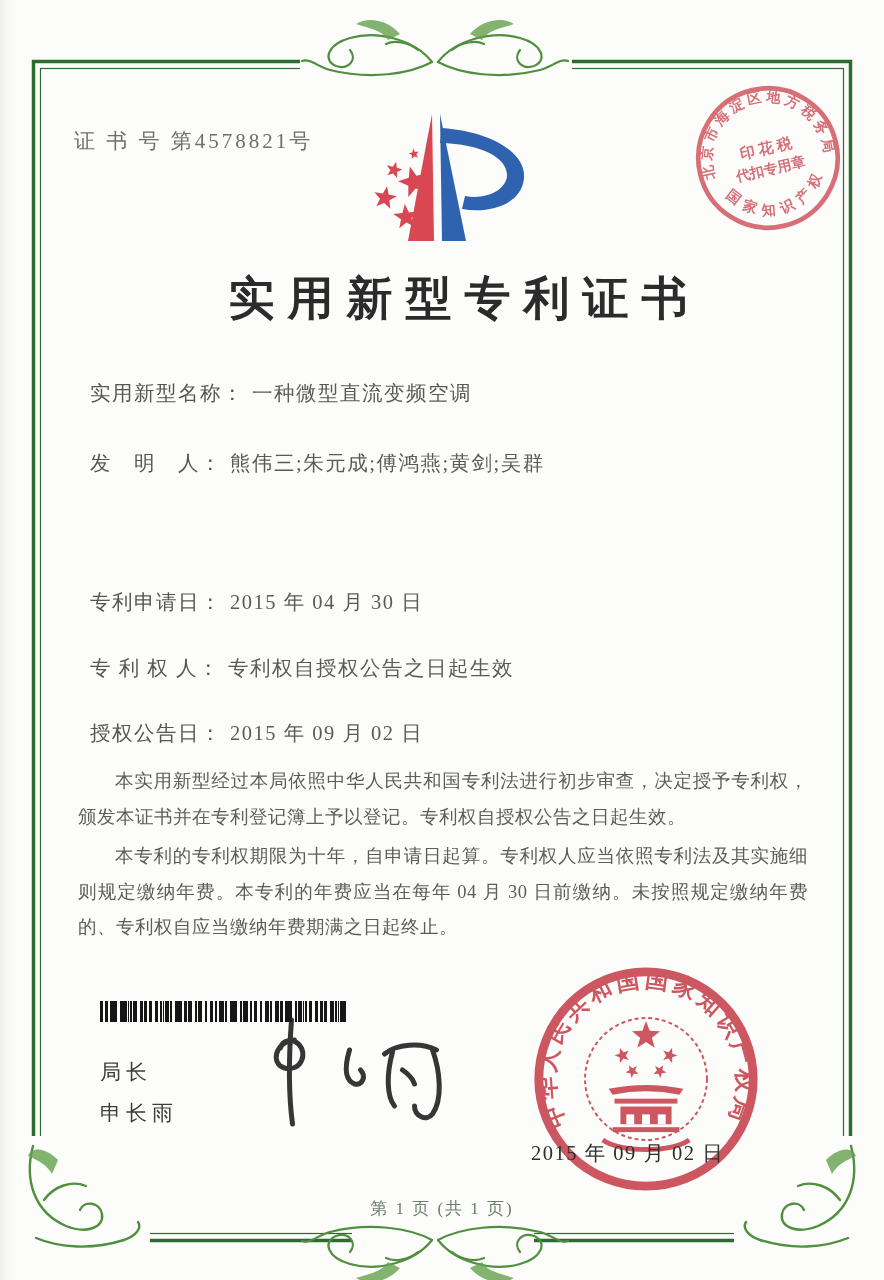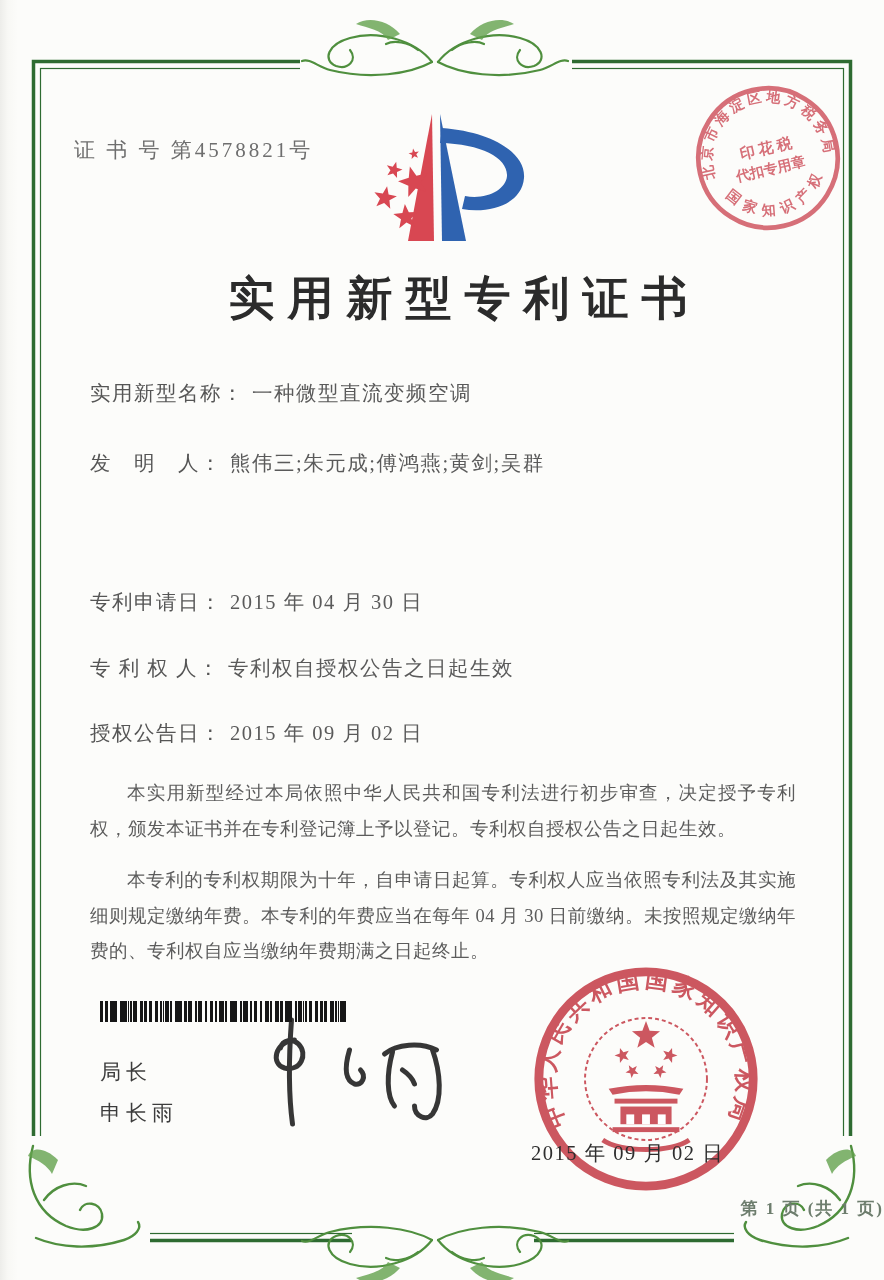--- a/index.html
+++ b/index.html
@@ -3,48 +3,48 @@
 <meta charset="utf-8">
 <style>
   html,body{margin:0;padding:0;background:#e8e8e5;}
   .page{
     position:relative;width:884px;height:1280px;overflow:hidden;
     background:linear-gradient(90deg,#ededea 0,#f8f8f5 8px,#fcfcfa 18px);
     font-family:"Liberation Serif","DejaVu Serif",serif;
   }
   .frame-svg{position:absolute;left:0;top:0;z-index:1;pointer-events:none;}
   .content{position:absolute;inset:0;z-index:2;}
-  .cert-no{position:absolute;left:74px;top:136px;font-size:21px;color:#6e6e6e;letter-spacing:3px;text-align:right;}
+  .cert-no{position:absolute;left:74px;top:127px;font-size:21px;color:#6e6e6e;letter-spacing:3px;text-align:right;}
   .logo{position:absolute;left:336px;top:110px;}
   .title{position:absolute;left:0;top:252px;width:100%;margin:16px;text-align:center;
     font-size:46px;font-weight:700;color:#2b2b2b;letter-spacing:13px;text-indent:13px;}
   .field{position:absolute;left:90px;font-size:20.5px;color:#585858;letter-spacing:1.5px;white-space:nowrap;}
   .f1{top:379px}.f2{top:449px}.f3{top:519px}.f4{top:588px}.f5{top:654px}.f6{top:719px}
   .flabel{color:#555;text-align:right;}
   .fvalue{margin-left:8px;color:#5a5a5a;}
   .body-text{position:absolute;left:74px;top:760px;width:738px;font-size:18.5px;
     line-height:35.5px;color:#5c5c5c;letter-spacing:0.5px;text-align:justify;}
-  .body-text p{margin:16px;text-indent:2em;}
+  .body-text p{margin:4px;text-indent:2em;}
   .barcode{position:absolute;left:100px;top:1001px;width:246px;height:21px;
     background:
       repeating-linear-gradient(90deg,#161616 0 2px,transparent 2px 5px),
       repeating-linear-gradient(90deg,#161616 0 1px,transparent 1px 7px),
       repeating-linear-gradient(90deg,#161616 0 3px,transparent 3px 11px);}
   .dir-title{position:absolute;left:100px;top:1058px;font-size:21px;color:#3c3c3c;letter-spacing:5px;
     font-family:"Liberation Sans","DejaVu Sans",sans-serif;}
   .dir-name{position:absolute;left:100px;top:1099px;font-size:21px;color:#3c3c3c;letter-spacing:5px;
     font-family:"Liberation Sans","DejaVu Sans",sans-serif;}
   .sig{position:absolute;left:232px;top:1012px;z-index:3;}
   .seal-main{position:absolute;left:528px;top:961px;z-index:3;mix-blend-mode:multiply;opacity:.88;}
   .seal-date{position:absolute;left:531px;top:1139px;z-index:4;font-size:20.5px;color:#2e2e2e;
     letter-spacing:1.5px;white-space:nowrap;}
   .seal-tax{position:absolute;left:688px;top:78px;z-index:3;transform:rotate(-13deg);
     mix-blend-mode:multiply;opacity:.85;}
-  .footer{position:absolute;left:0;top:1197px;width:100%;text-align:right;
-    font-size:17px;color:#6d7d6d;letter-spacing:2px;font-weight:bold;}
+  .footer{position:absolute;left:0;top:1197px;width:100%;text-align:center;
+    font-size:17px;color:#6d7d6d;letter-spacing:2px;}
   svg text{font-family:"Liberation Serif","DejaVu Serif",serif;}
 </style>
 </head>
 <body>
 
 <div class="page">
 
   <svg class="frame-svg" width="884" height="1280" viewBox="0 0 884 1280">
     <g stroke="#2e6b31" fill="none">
       <rect x="33.5" y="61.5" width="817" height="1179" stroke-width="3.5"></rect>

